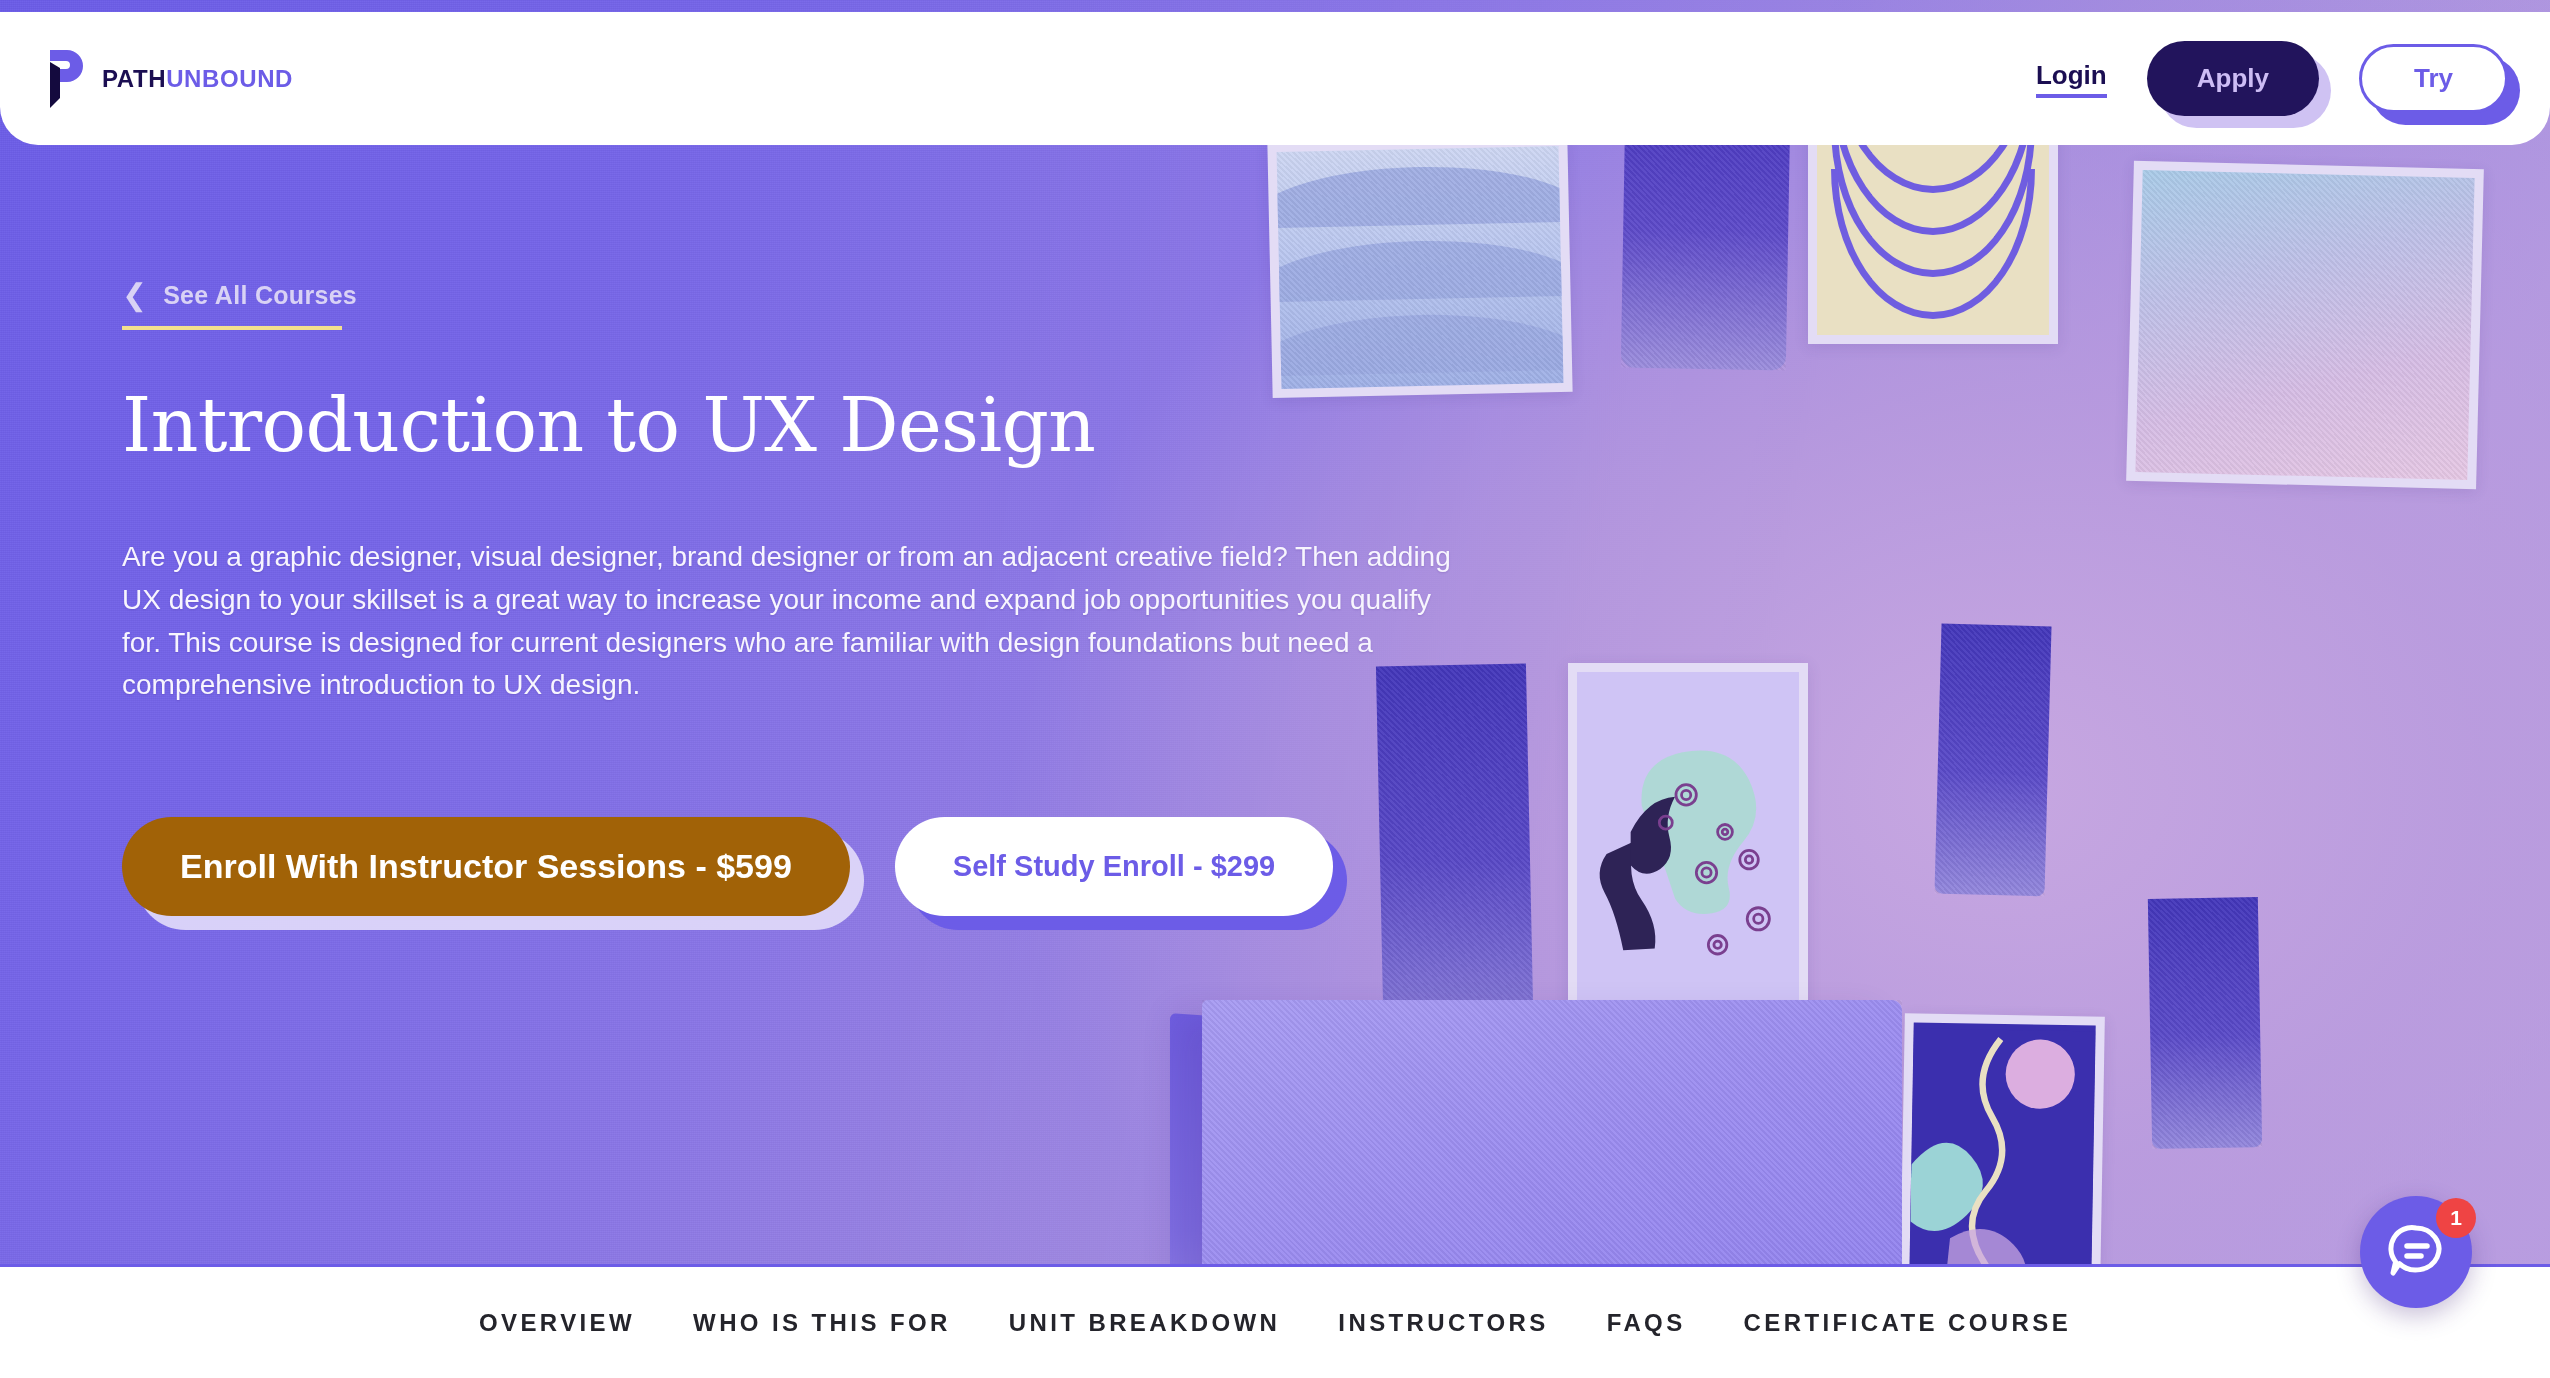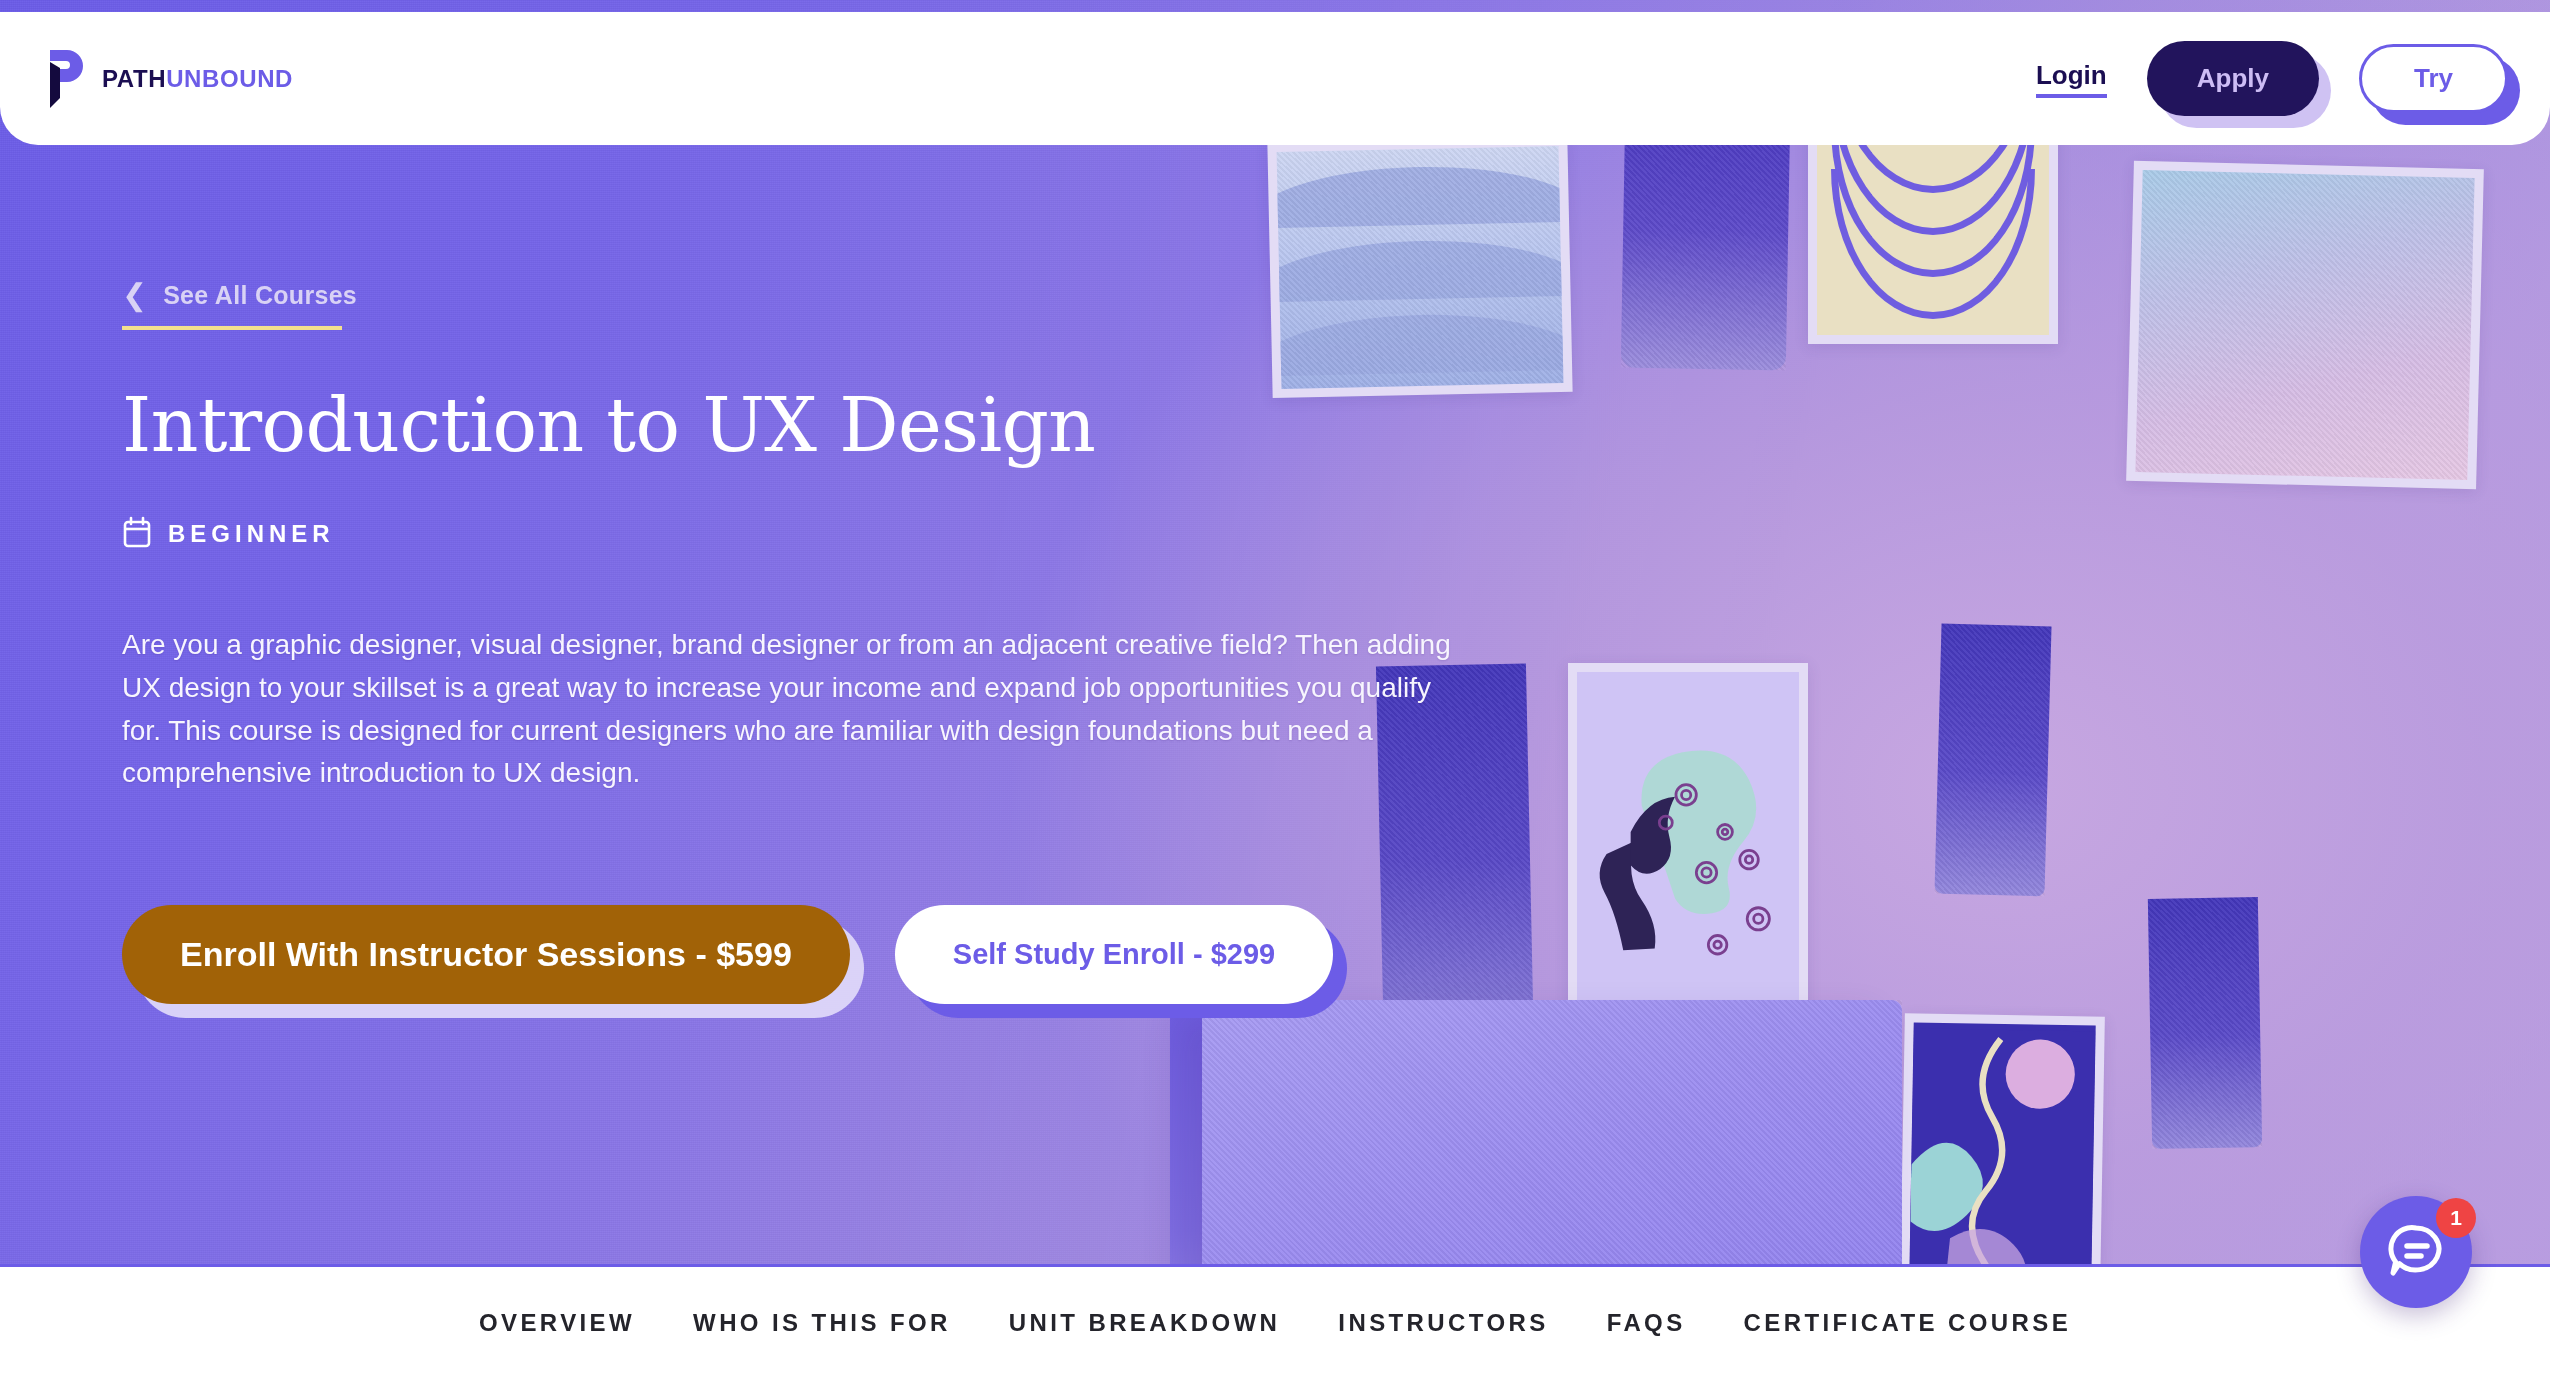--- a/index.html
+++ b/index.html
@@ -318,31 +318,20 @@
     <div class="back-link">
       <div class="back-row">
         <span class="back-chev">❮</span>
         <span class="back-text">See All Courses</span>
       </div>
       <div class="back-rule"></div>
     </div>
 
     <h1 class="course-title">Introduction to UX Design</h1>
 
-    <div class="level">
-      <span>
-        <svg width="30" height="32" viewBox="0 0 30 32">
-          <rect x="3" y="6" width="24" height="24" rx="3" fill="none" stroke="#ffffff" stroke-width="2.6"></rect>
-          <line x1="3" y1="13" x2="27" y2="13" stroke="#ffffff" stroke-width="2.6"></line>
-          <line x1="9" y1="2" x2="9" y2="8" stroke="#ffffff" stroke-width="2.6" stroke-linecap="round"></line>
-          <line x1="21" y1="2" x2="21" y2="8" stroke="#ffffff" stroke-width="2.6" stroke-linecap="round"></line>
-        </svg>
-      </span>
-      <span class="level-text">BEGINNER</span>
-    </div>
 
 
     <p class="desc">Are you a graphic designer, visual designer, brand designer or from an adjacent creative field? Then adding UX design to your skillset is a great way to increase your income and expand job opportunities you qualify for. This course is designed for current designers who are familiar with design foundations but need a comprehensive introduction to UX design.</p>
 
     <div class="cta-row">
       <button class="btn-enroll">Enroll With Instructor Sessions - $599</button>
       <button class="btn-self">Self Study Enroll - $299</button>
     </div>
   </div>
 

